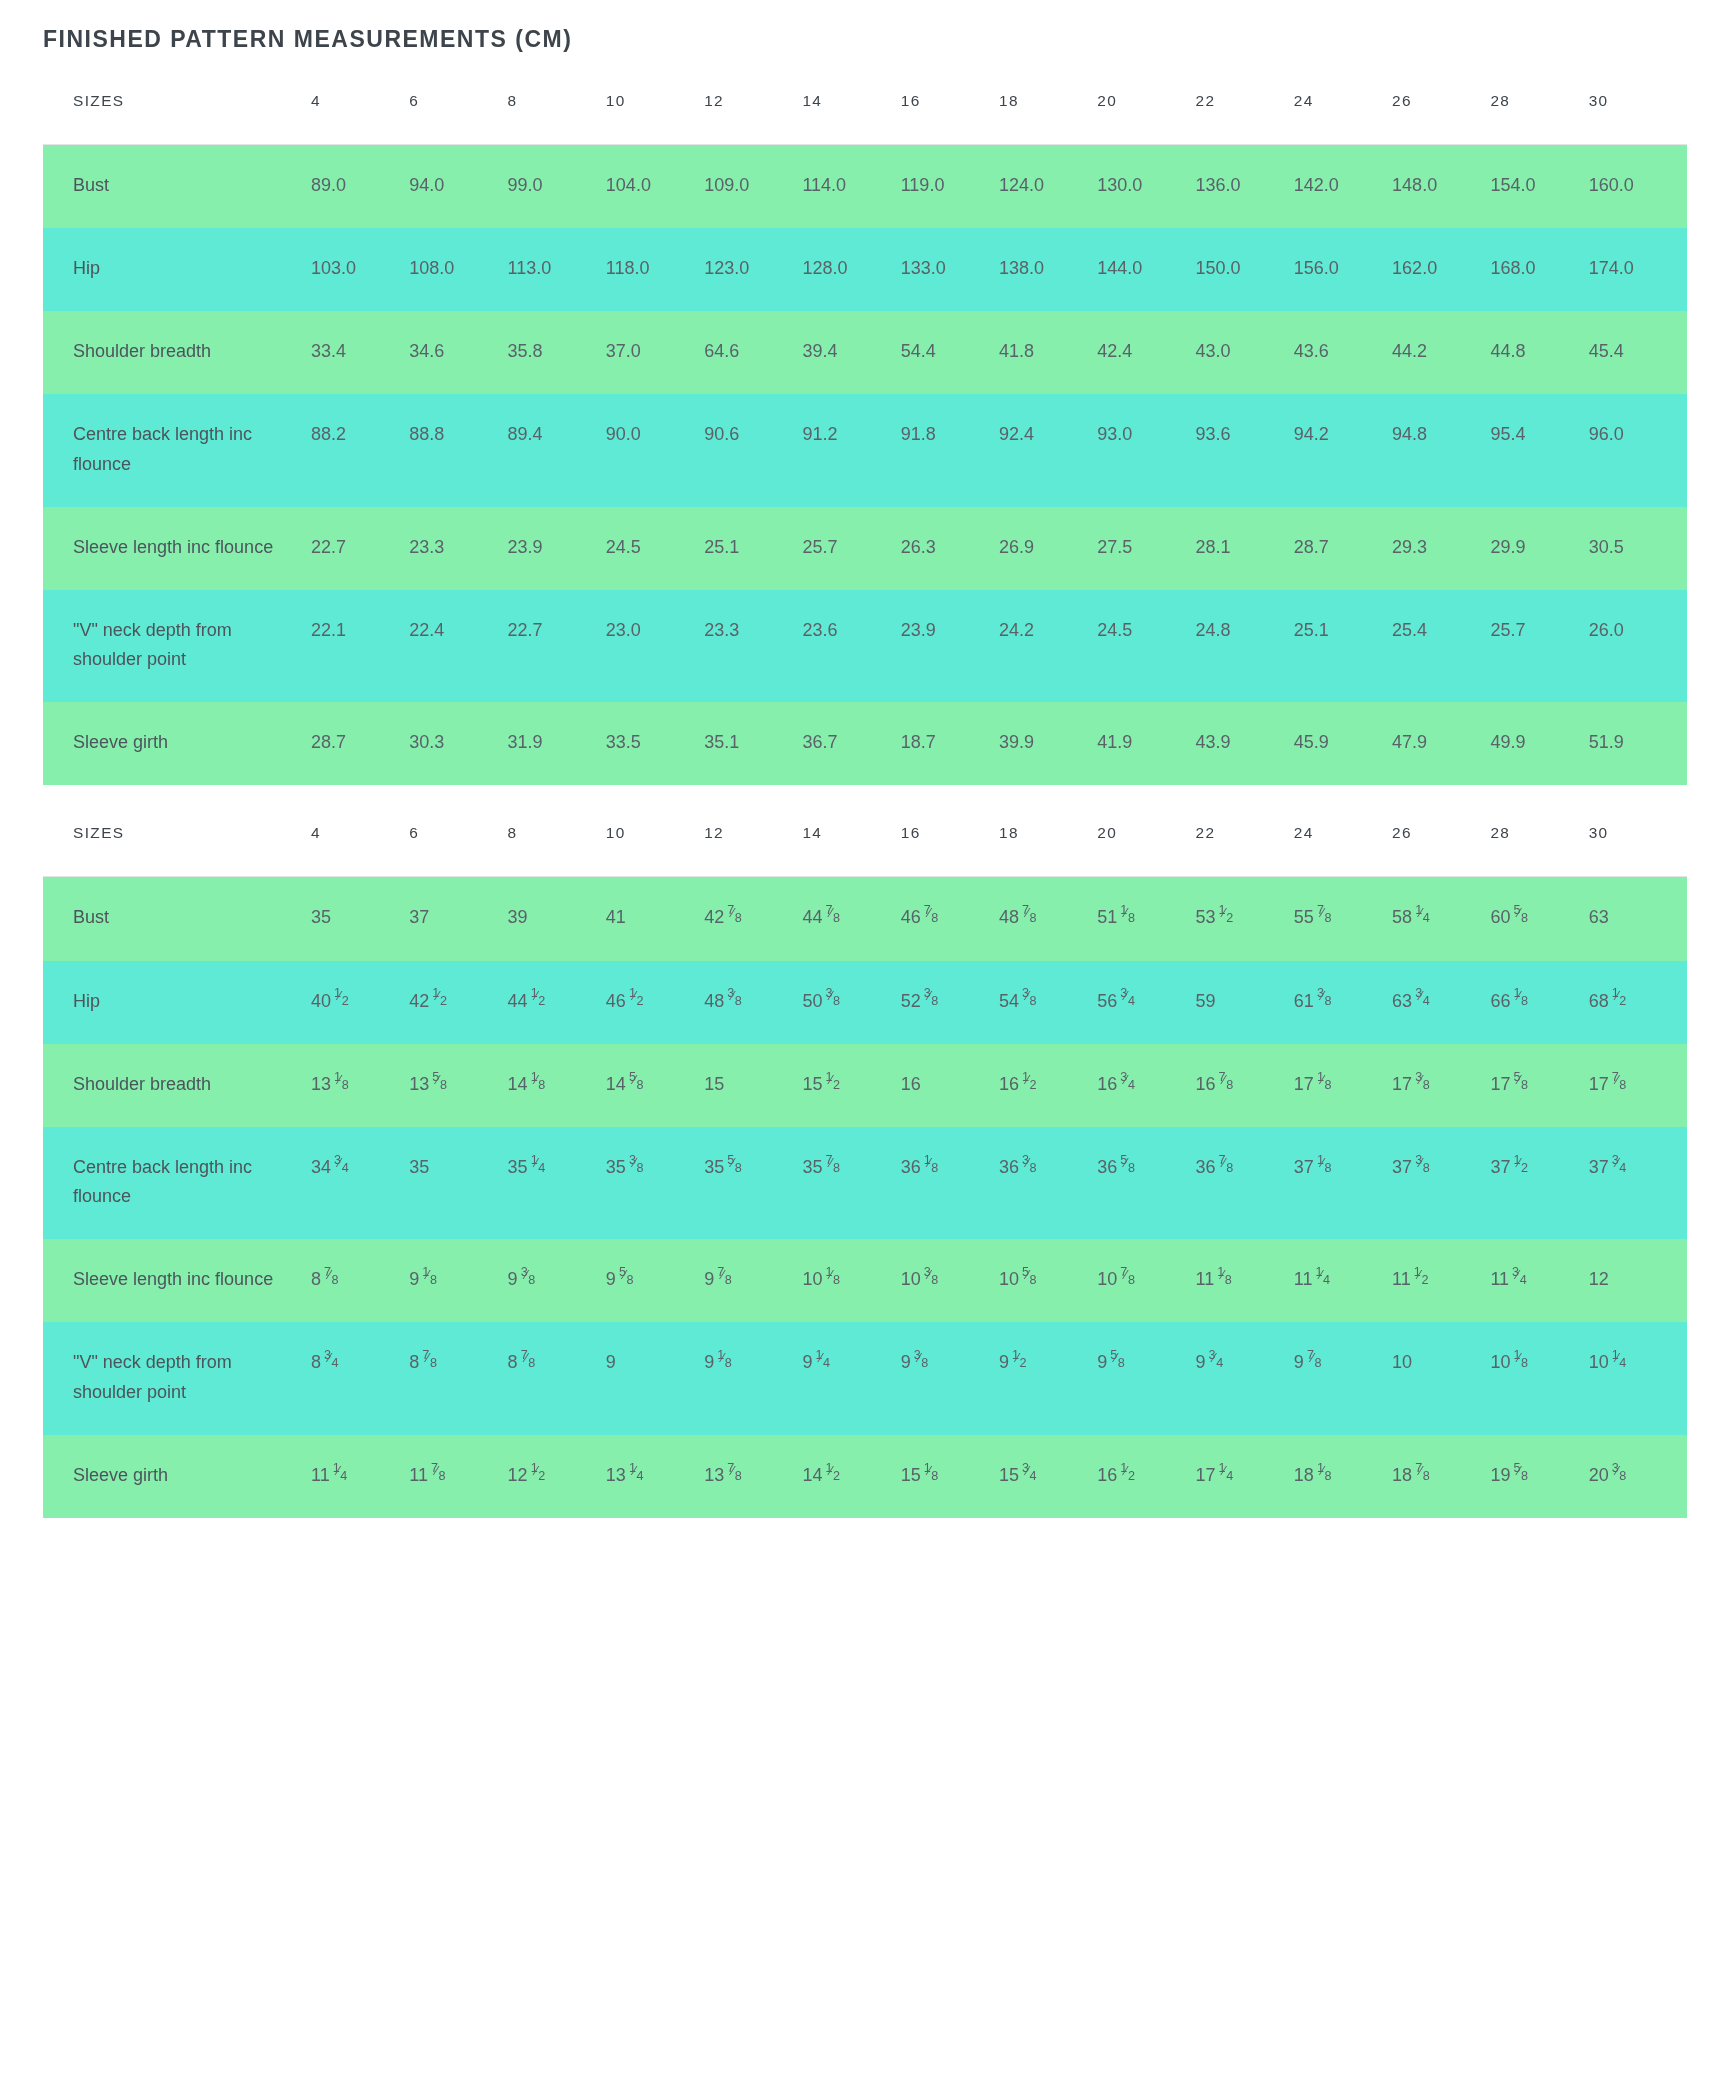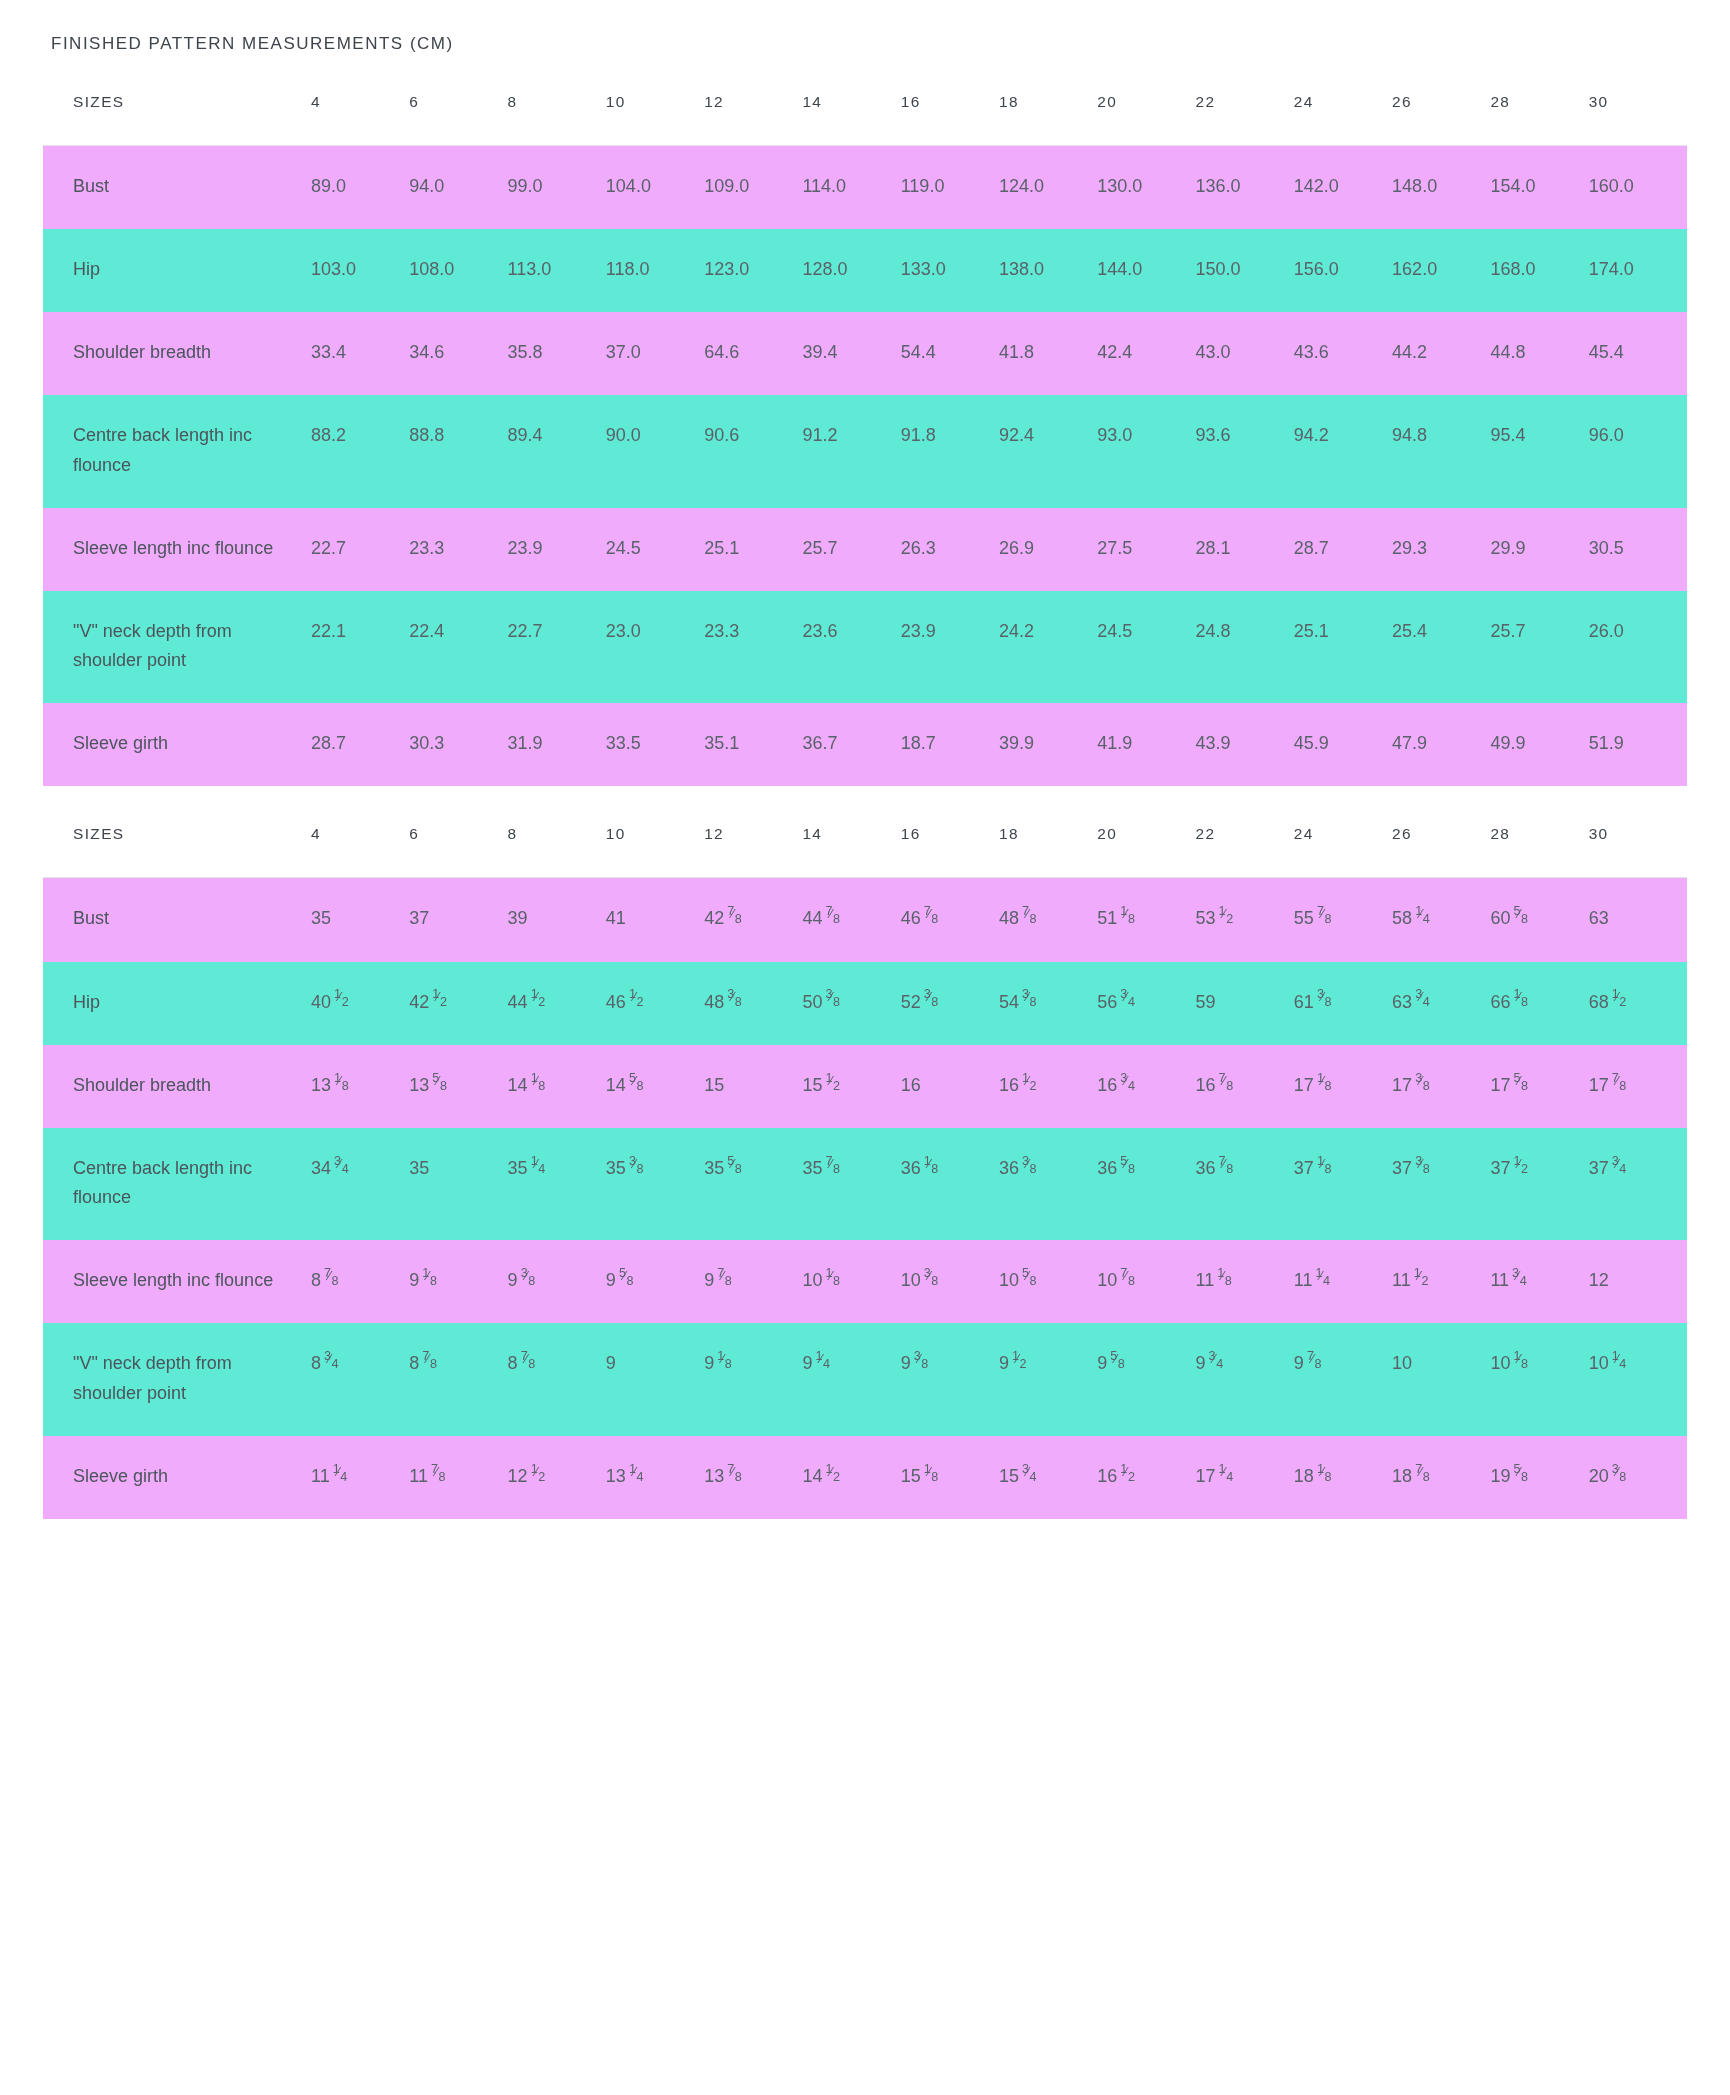--- a/index.html
+++ b/index.html
@@ -12,26 +12,26 @@
     font-family: "Liberation Sans", sans-serif;
     color: #4a5158;
     -webkit-font-smoothing: antialiased;
   }
   .page {
     width: 1730px;
     box-sizing: border-box;
     padding: 0 43px;
   }
   .section-title {
-    font-size: 17px;
+    font-size: 23px;
     letter-spacing: 1.5px;
-    font-weight: 400;
+    font-weight: 700;
     color: #3d444b;
     text-transform: uppercase;
-    margin: 8px;
+    margin: 0;
     padding: 0;
   }
   .title-cm { padding-top: 26px; }
   .title-in { padding-top: 34px; }
 
   table.meas {
     width: 100%;
     border-collapse: collapse;
     table-layout: fixed;
     margin-top: 39px;
@@ -45,21 +45,21 @@
     font-weight: 400;
     color: #3d444b;
     text-align: left;
     padding: 0 0 34px 0;
     vertical-align: bottom;
     text-transform: uppercase;
   }
   table.meas thead th.sizes-head { padding-left: 30px; }
 
   table.meas tbody tr { background: #5eead4; }
-  table.meas tbody tr.alt { background: #f0abfc; }
+  table.meas tbody tr.alt { background: #86efac; }
   table.meas tbody tr:first-child td { border-top: 0.9px solid #e4e4e4; }
 
   table.meas tbody td {
     font-size: 18px;
     line-height: 1.62;
     color: #5a6269;
     padding: 26px 7.5px 28px 0;
     vertical-align: top;
     font-weight: 400;
   }

